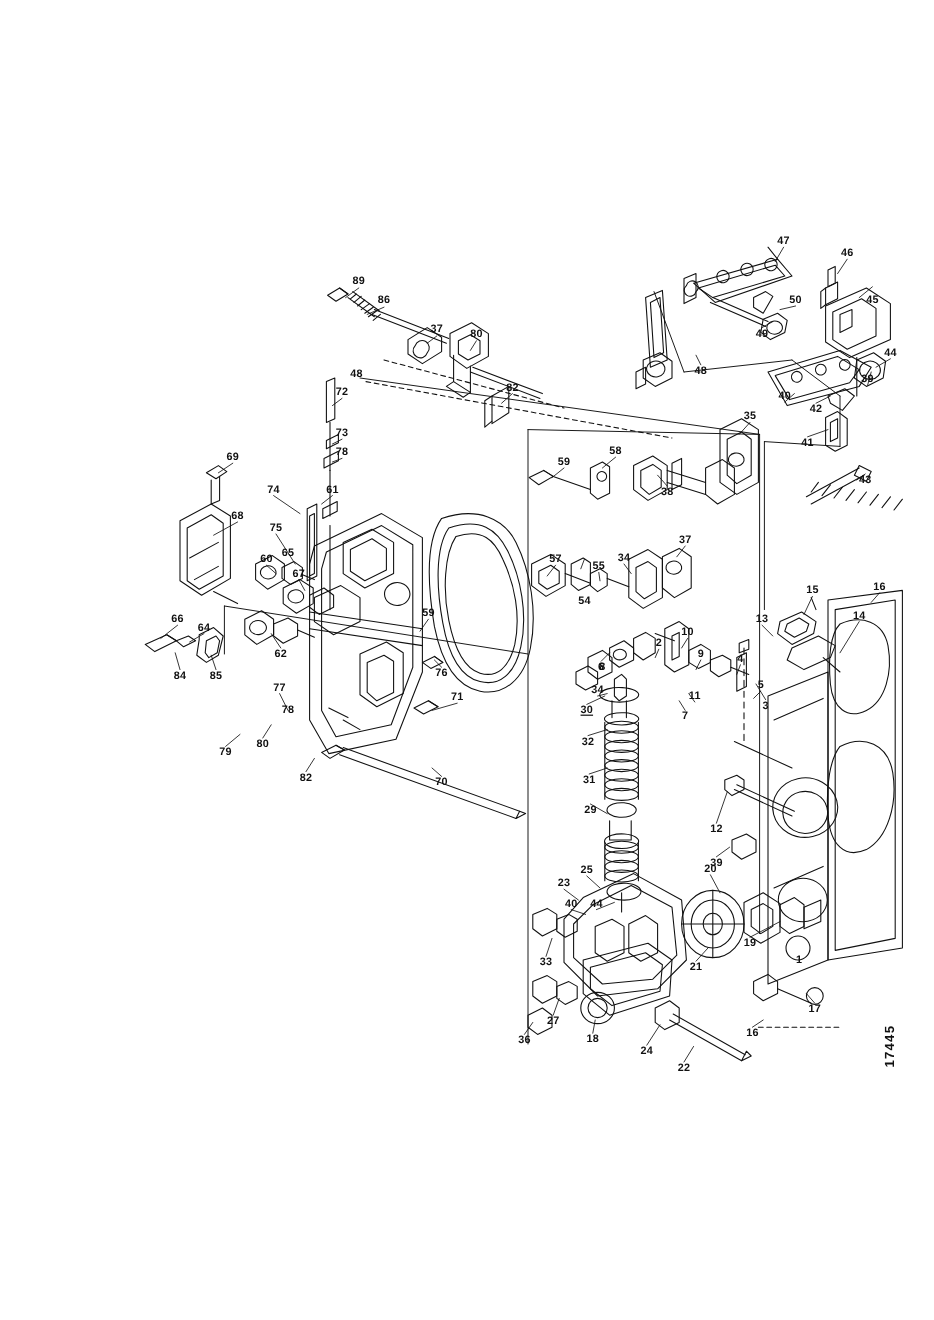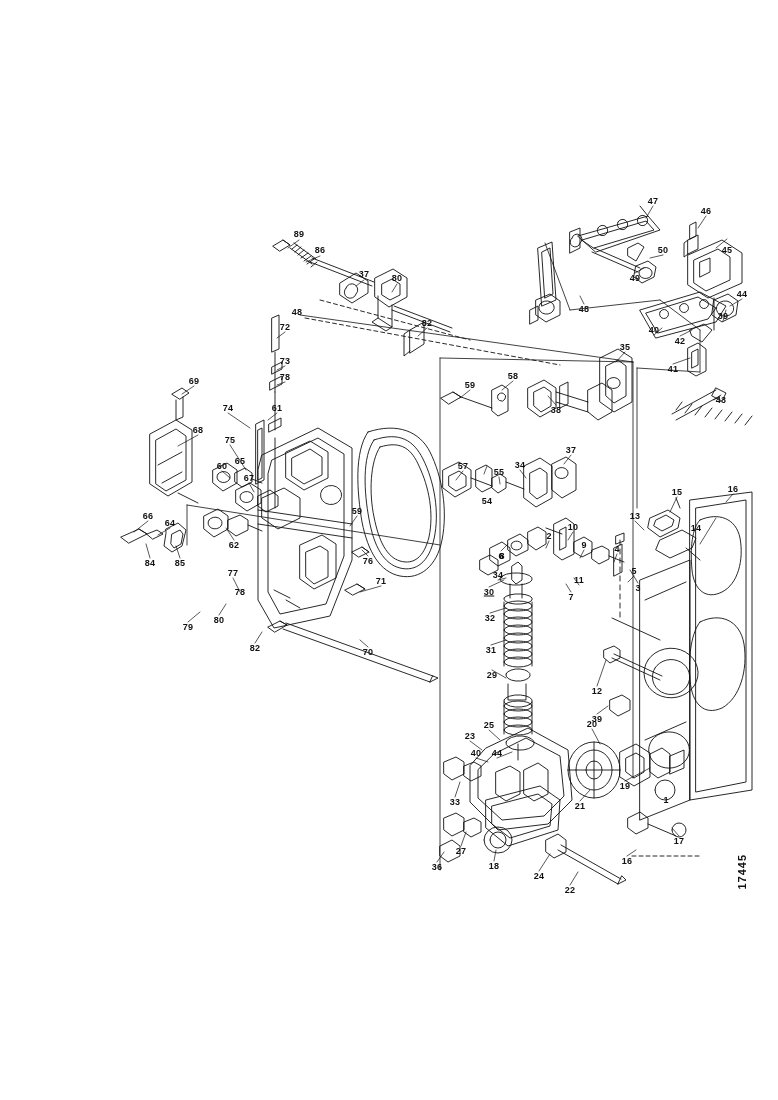--- a/index.html
+++ b/index.html
@@ -490,21 +490,21 @@
       <div class="lbl" style="left: 727px; top: 250px;">45</div>
       <div class="lbl" style="left: 742px; top: 294px;">44</div>
       <div class="lbl" style="left: 654px; top: 330px;">40</div>
       <div class="lbl" style="left: 680px; top: 341px;">42</div>
       <div class="lbl" style="left: 673px; top: 369px;">41</div>
       <div class="lbl" style="left: 723px; top: 316px;">39</div>
       <div class="lbl" style="left: 721px; top: 400px;">43</div>
       <div class="lbl" style="left: 584px; top: 309px;">48</div>
       <div class="lbl" style="left: 677px; top: 492px;">15</div>
       <div class="lbl" style="left: 733px; top: 489px;">16</div>
-      <div class="lbl" style="left: 696px; top: 513px; margin-top: 15px;">14</div>
+      <div class="lbl" style="left: 716px; top: 513px;">14</div>
       <div class="lbl" style="left: 635px; top: 516px;">13</div>
       <div class="lbl" style="left: 638px; top: 588px;">3</div>
       <div class="lbl" style="left: 501px; top: 556px;">6</div>
       <div class="lbl" style="left: 549px; top: 536px;">2</div>
       <div class="lbl" style="left: 573px; top: 527px;">10</div>
       <div class="lbl" style="left: 584px; top: 545px;">9</div>
       <div class="lbl" style="left: 617px; top: 549px;">4</div>
       <div class="lbl" style="left: 634px; top: 571px;">5</div>
       <div class="lbl" style="left: 502px; top: 556px;">8</div>
       <div class="lbl" style="left: 498px; top: 575px;">34</div>

